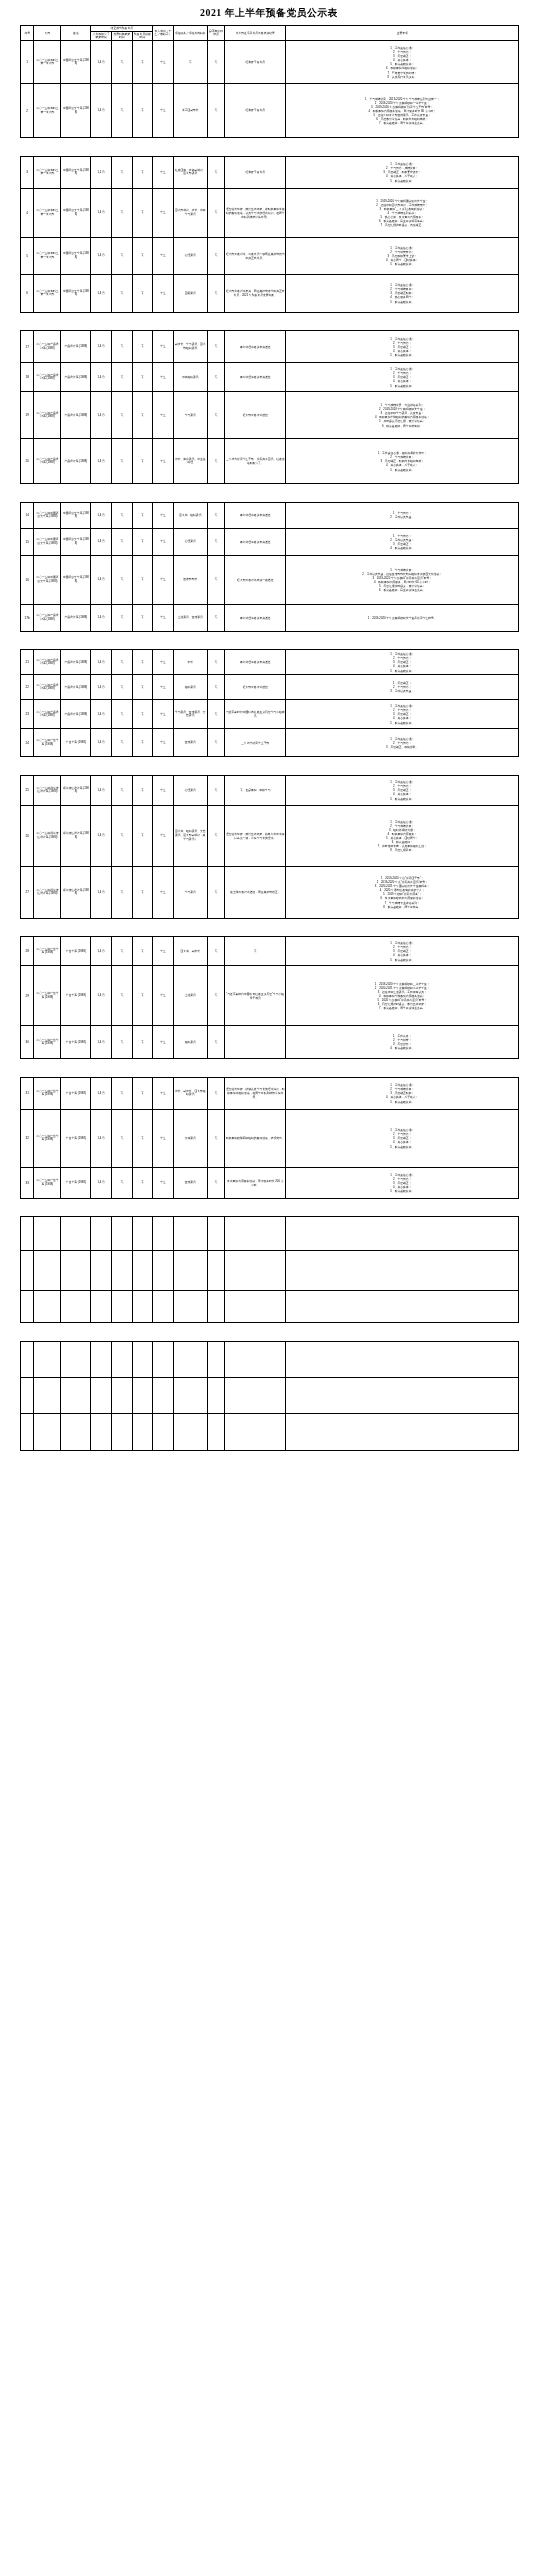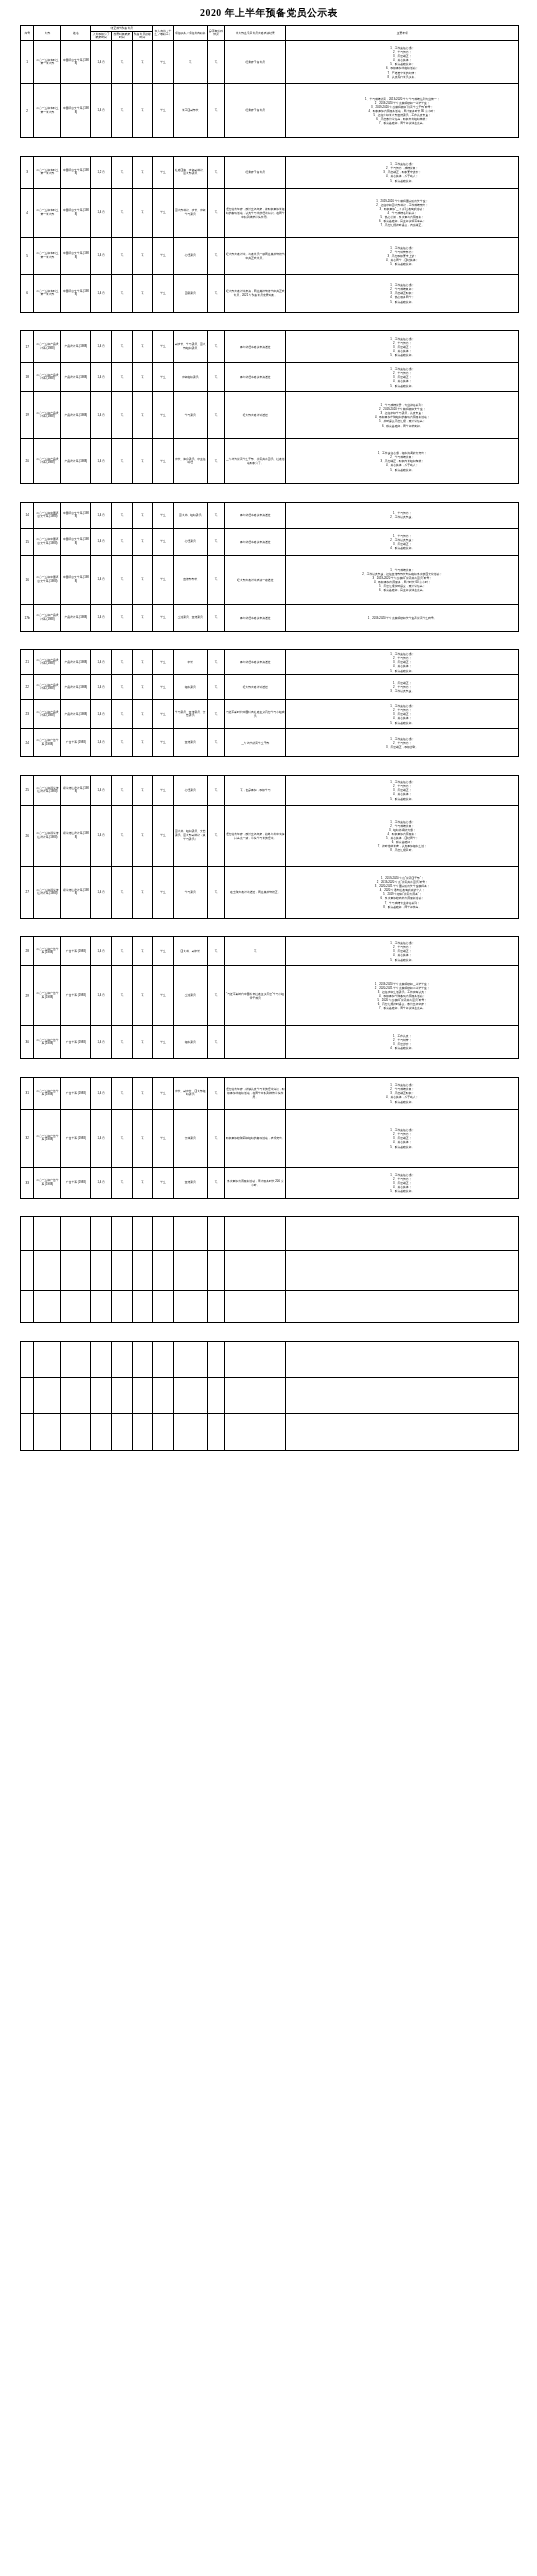--- a/index.html
+++ b/index.html
@@ -62,21 +62,21 @@
   .linewrap { white-space: pre-wrap; }
   .hdr-group { font-size: 2.8px; }
   .sub { font-size: 2.7px; }
   .grpnote { font-size: 2.7px; }
 </style>
 </head>
 <body>
 
 <div class="page">
 
-  <div class="doc-title">2020 年上半年预备党员公示表</div>
+  <div class="doc-title">2021 年上半年预备党员公示表</div>
 
   <div class="sheet">
     <table class="t">
       <colgroup>
         <col style="width:13.4px">
         <col style="width:27px">
         <col style="width:30px">
         <col style="width:20.6px">
         <col style="width:20.6px">
         <col style="width:20.6px">

